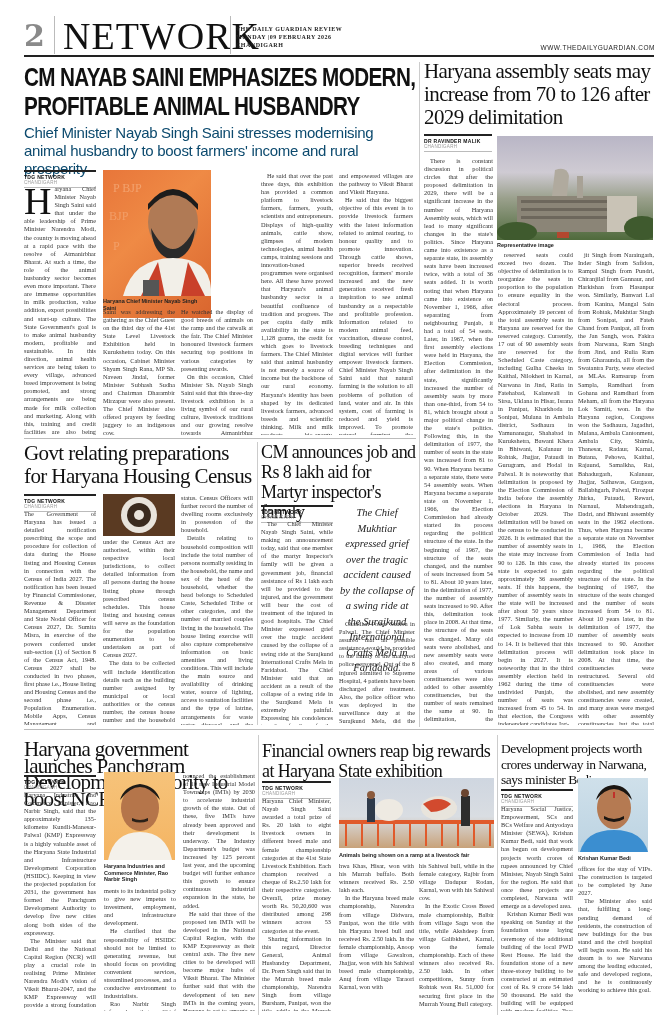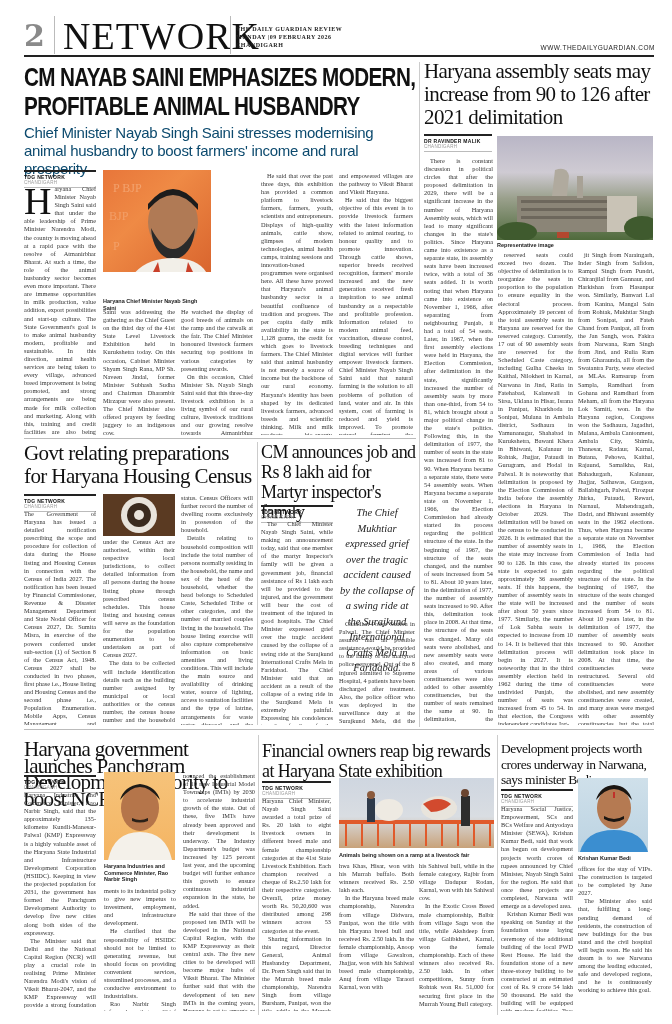--- a/index.html
+++ b/index.html
@@ -53,21 +53,21 @@
   <div class="byrule"></div>
   <div class="byline" style="margin-top:2px">TDG NETWORK</div>
   <div class="byline-sub">CHANDIGARH</div>
   <div class="hrule" style="margin-top:2px"></div>
 </div>
 <div class="abs col" style="left:24px;top:185px;width:72px;height:250px">
   <span class="dropcap">H</span><span>aryana Chief Minister Nayab Singh Saini said that under the able leadership of Prime Minister Narendra Modi, the country is moving ahead at a rapid pace with the resolve of Atmanirbhar Bharat. At such a time, the role of the animal husbandry sector becomes even more important. There are immense opportunities in milk production, value addition, export possibilities and start-up culture. The State Government's goal is to make animal husbandry modern, profitable and sustainable. In this direction, animal health services are being taken to every village, advanced breed improvement is being promoted, and strong arrangements are being made for milk collection and marketing. Along with this, training and credit facilities are also being expanded. The government's priority is to increase the income of livestock farmers, reduce risk losses and ensure direct access to markets.</span>
   
 </div>
 
-<div class="abs photo" style="left:103px;top:170px;width:108px;height:102px;background:linear-gradient(135deg,#e8763a 0%,#ef8a45 40%,#d9652e 100%)">
+<div class="abs photo" style="left:103px;top:170px;width:108px;height:148px;background:linear-gradient(135deg,#e8763a 0%,#ef8a45 40%,#d9652e 100%)">
   <svg width="108" height="126" viewBox="0 0 108 126">
     <text x="10" y="22" font-family="Liberation Serif, serif" font-size="12" fill="#f6b080" opacity=".7">P  BJP</text>
     <text x="6" y="50" font-family="Liberation Serif, serif" font-size="12" fill="#f6b080" opacity=".6">BJP</text>
     <text x="10" y="80" font-family="Liberation Serif, serif" font-size="12" fill="#f6b080" opacity=".6">P</text>
     <ellipse cx="70" cy="52" rx="25" ry="30" fill="#b07a55"></ellipse>
     <path d="M45 40 Q70 10 95 40 L95 34 Q70 4 45 34Z" fill="#1c1c1c"></path>
     <path d="M48 58 Q70 100 92 58 Q90 86 70 90 Q50 86 48 58Z" fill="#2a2a2a"></path>
     <path d="M20 126 Q30 88 70 88 Q110 88 108 126Z" fill="#f2efe8"></path>
     <path d="M38 126 L55 92 L62 126Z" fill="#c9402a"></path>
     <path d="M102 126 L85 92 L78 126Z" fill="#c9402a"></path>
@@ -87,21 +87,21 @@
 <div class="abs col" style="left:261px;top:172px;width:72px;height:263px">
   <p>He said that over the past three days, this exhibition has provided a common platform to livestock farmers, farmers, youth, scientists and entrepreneurs. Displays of high-quality animals, cattle show, glimpses of modern technologies, animal health camps, training sessions and innovation-based programmes were organised here. All these have proved that Haryana's animal husbandry sector is a beautiful confluence of tradition and progress. The per capita daily milk availability in the state is 1,128 grams, the credit for which goes to livestock farmers. The Chief Minister said that animal husbandry is not merely a source of income but the backbone of our rural economy. Haryana's identity has been shaped by its dedicated livestock farmers, advanced breeds and scientific thinking. Milk and milk products, bio-energy, organic manure and rural employment are based on animal husbandry. Healthy animals, prosperous farmers</p>
 </div>
 <div class="abs col" style="left:339px;top:172px;width:74px;height:263px">
   <span>and empowered villages are the pathway to Viksit Bharat and Viksit Haryana.</span>
   <p>He said that the biggest objective of this event is to provide livestock farmers with the latest information related to animal rearing, to honour quality and to promote innovation. Through cattle shows, superior breeds received recognition, farmers' morale increased and the new generation received fresh inspiration to see animal husbandry as a respectable and profitable profession. Information related to modern animal feed, vaccination, disease control, breeding techniques and digital services will further empower livestock farmers. Chief Minister Nayab Singh Saini said that natural farming is the solution to all problems of pollution of land, water and air. In this system, cost of farming is reduced and yield is improved. To promote natural farming, the government launched the Natural Farming Scheme in the year 2022, and farmers can get themselves registered on the portal started for natural farming.</p>
 </div>
 
 <div class="abs vrule" style="left:419px;top:62px;height:665px"></div>
 
-<div class="abs hl-serif" style="left:424px;top:60px;width:245px;font-size:21px;line-height:23px">Haryana assembly seats may increase from 90 to 126 after 2021 delimitation</div>
+<div class="abs hl-serif" style="left:424px;top:60px;width:245px;font-size:21px;line-height:23px">Haryana assembly seats may increase from 70 to 126 after 2029 delimitation</div>
 <div class="abs" style="left:424px;top:134px;width:68px">
   <div class="byrule"></div>
   <div class="byline" style="margin-top:2px">DR RAVINDER MALIK</div>
   <div class="byline-sub">CHANDIGARH</div>
   <div class="hrule" style="margin-top:2px"></div>
 </div>
 <div class="abs photo" style="left:497px;top:136px;width:156px;height:104px;background:linear-gradient(180deg,#b9b6c6 0%,#cfcbd3 35%,#9aa08c 60%,#4f6a3c 100%)">
   <svg width="156" height="104" viewBox="0 0 156 104">
     <rect x="20" y="60" width="120" height="36" fill="#8b8577"></rect>
     <rect x="24" y="64" width="112" height="3" fill="#6d675c"></rect>

